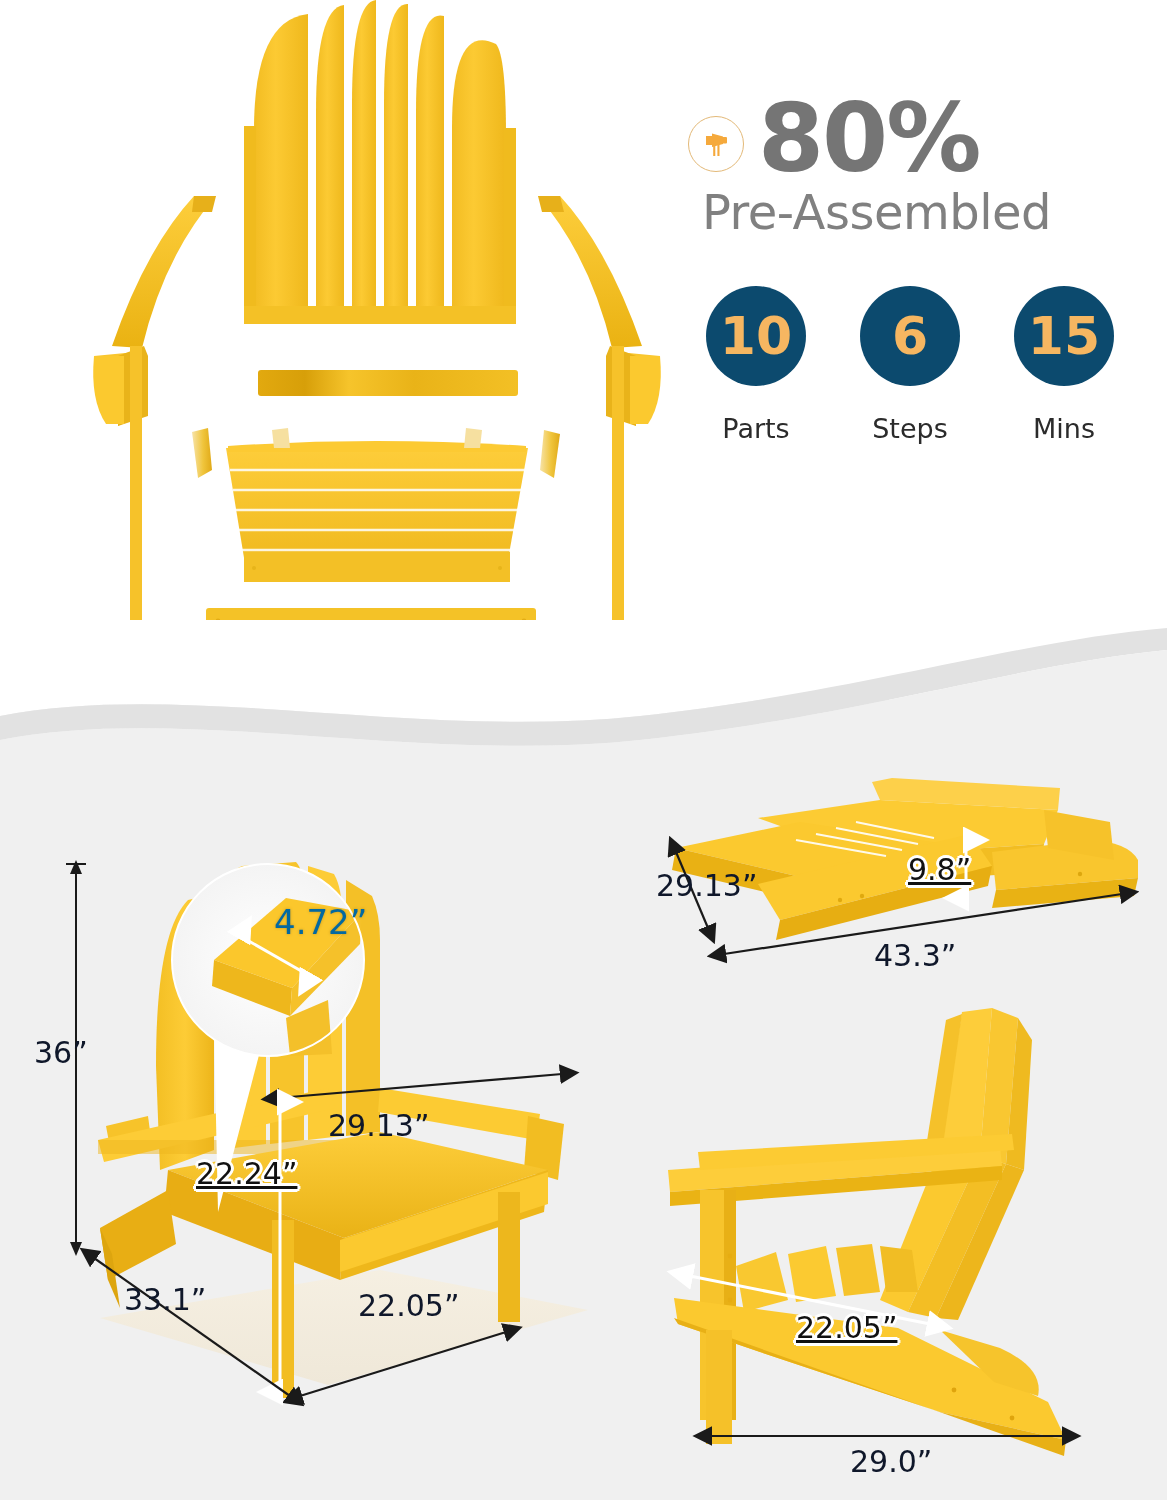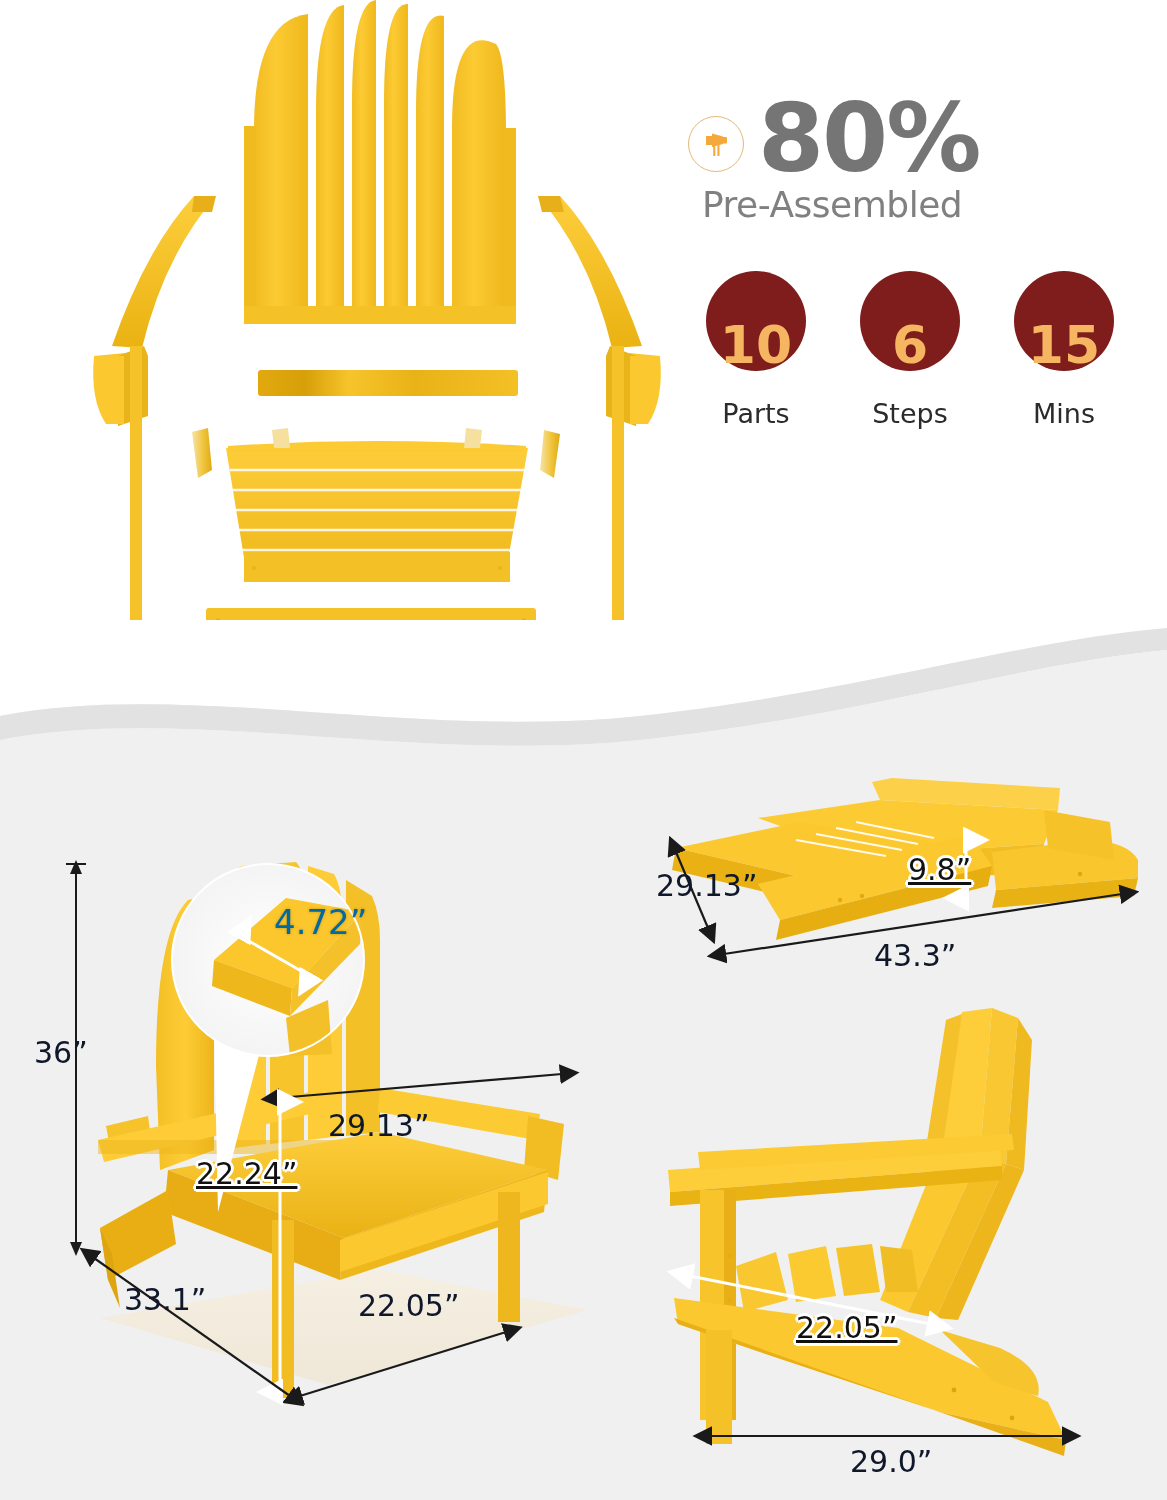--- a/index.html
+++ b/index.html
@@ -30,28 +30,28 @@
   .hammer-circle {
     width:56px; height:56px; border-radius:50%;
     border:1.5px solid #e3b978; display:flex; align-items:center;
     justify-content:center; flex:0 0 auto; margin-top:10px;
   }
   .pct {
     font-size:95px; font-weight:bold; color:#757575;
     line-height:0.92; letter-spacing:-2px;
   }
   .assy-sub {
-    font-size:36px; color:#808080; margin-top:2px; margin-left:14px;
+    font-size:48px; color:#808080; margin-top:2px; margin-left:14px;
     letter-spacing:-0.5px;
   }
   .stats { display:flex; gap:42px; margin-top:46px; margin-left:12px; }
   .stat { text-align:center; width:112px; }
   .stat-circle {
-    width:100px; height:100px; border-radius:50%; background:#7f1d1d;
-    display:flex; align-items:flex-end; justify-content:center; margin:0 auto;
+    width:100px; height:100px; border-radius:50%; background:#0c4a6e;
+    display:flex; align-items:center; justify-content:center; margin:0 auto;
   }
   .stat-num { font-size:52px; font-weight:bold; color:#f6b661; line-height:1; }
   .stat-label { font-size:27px; color:#2b2b2b; margin-top:27px; }
 
   
   .panel { position:absolute; }
   .panel-front { left:28px;  top:840px; width:600px; height:620px; }
   .panel-folded{ left:640px; top:760px; width:520px; height:260px; }
   .panel-side  { left:640px; top:1000px;width:520px; height:490px; }
 

